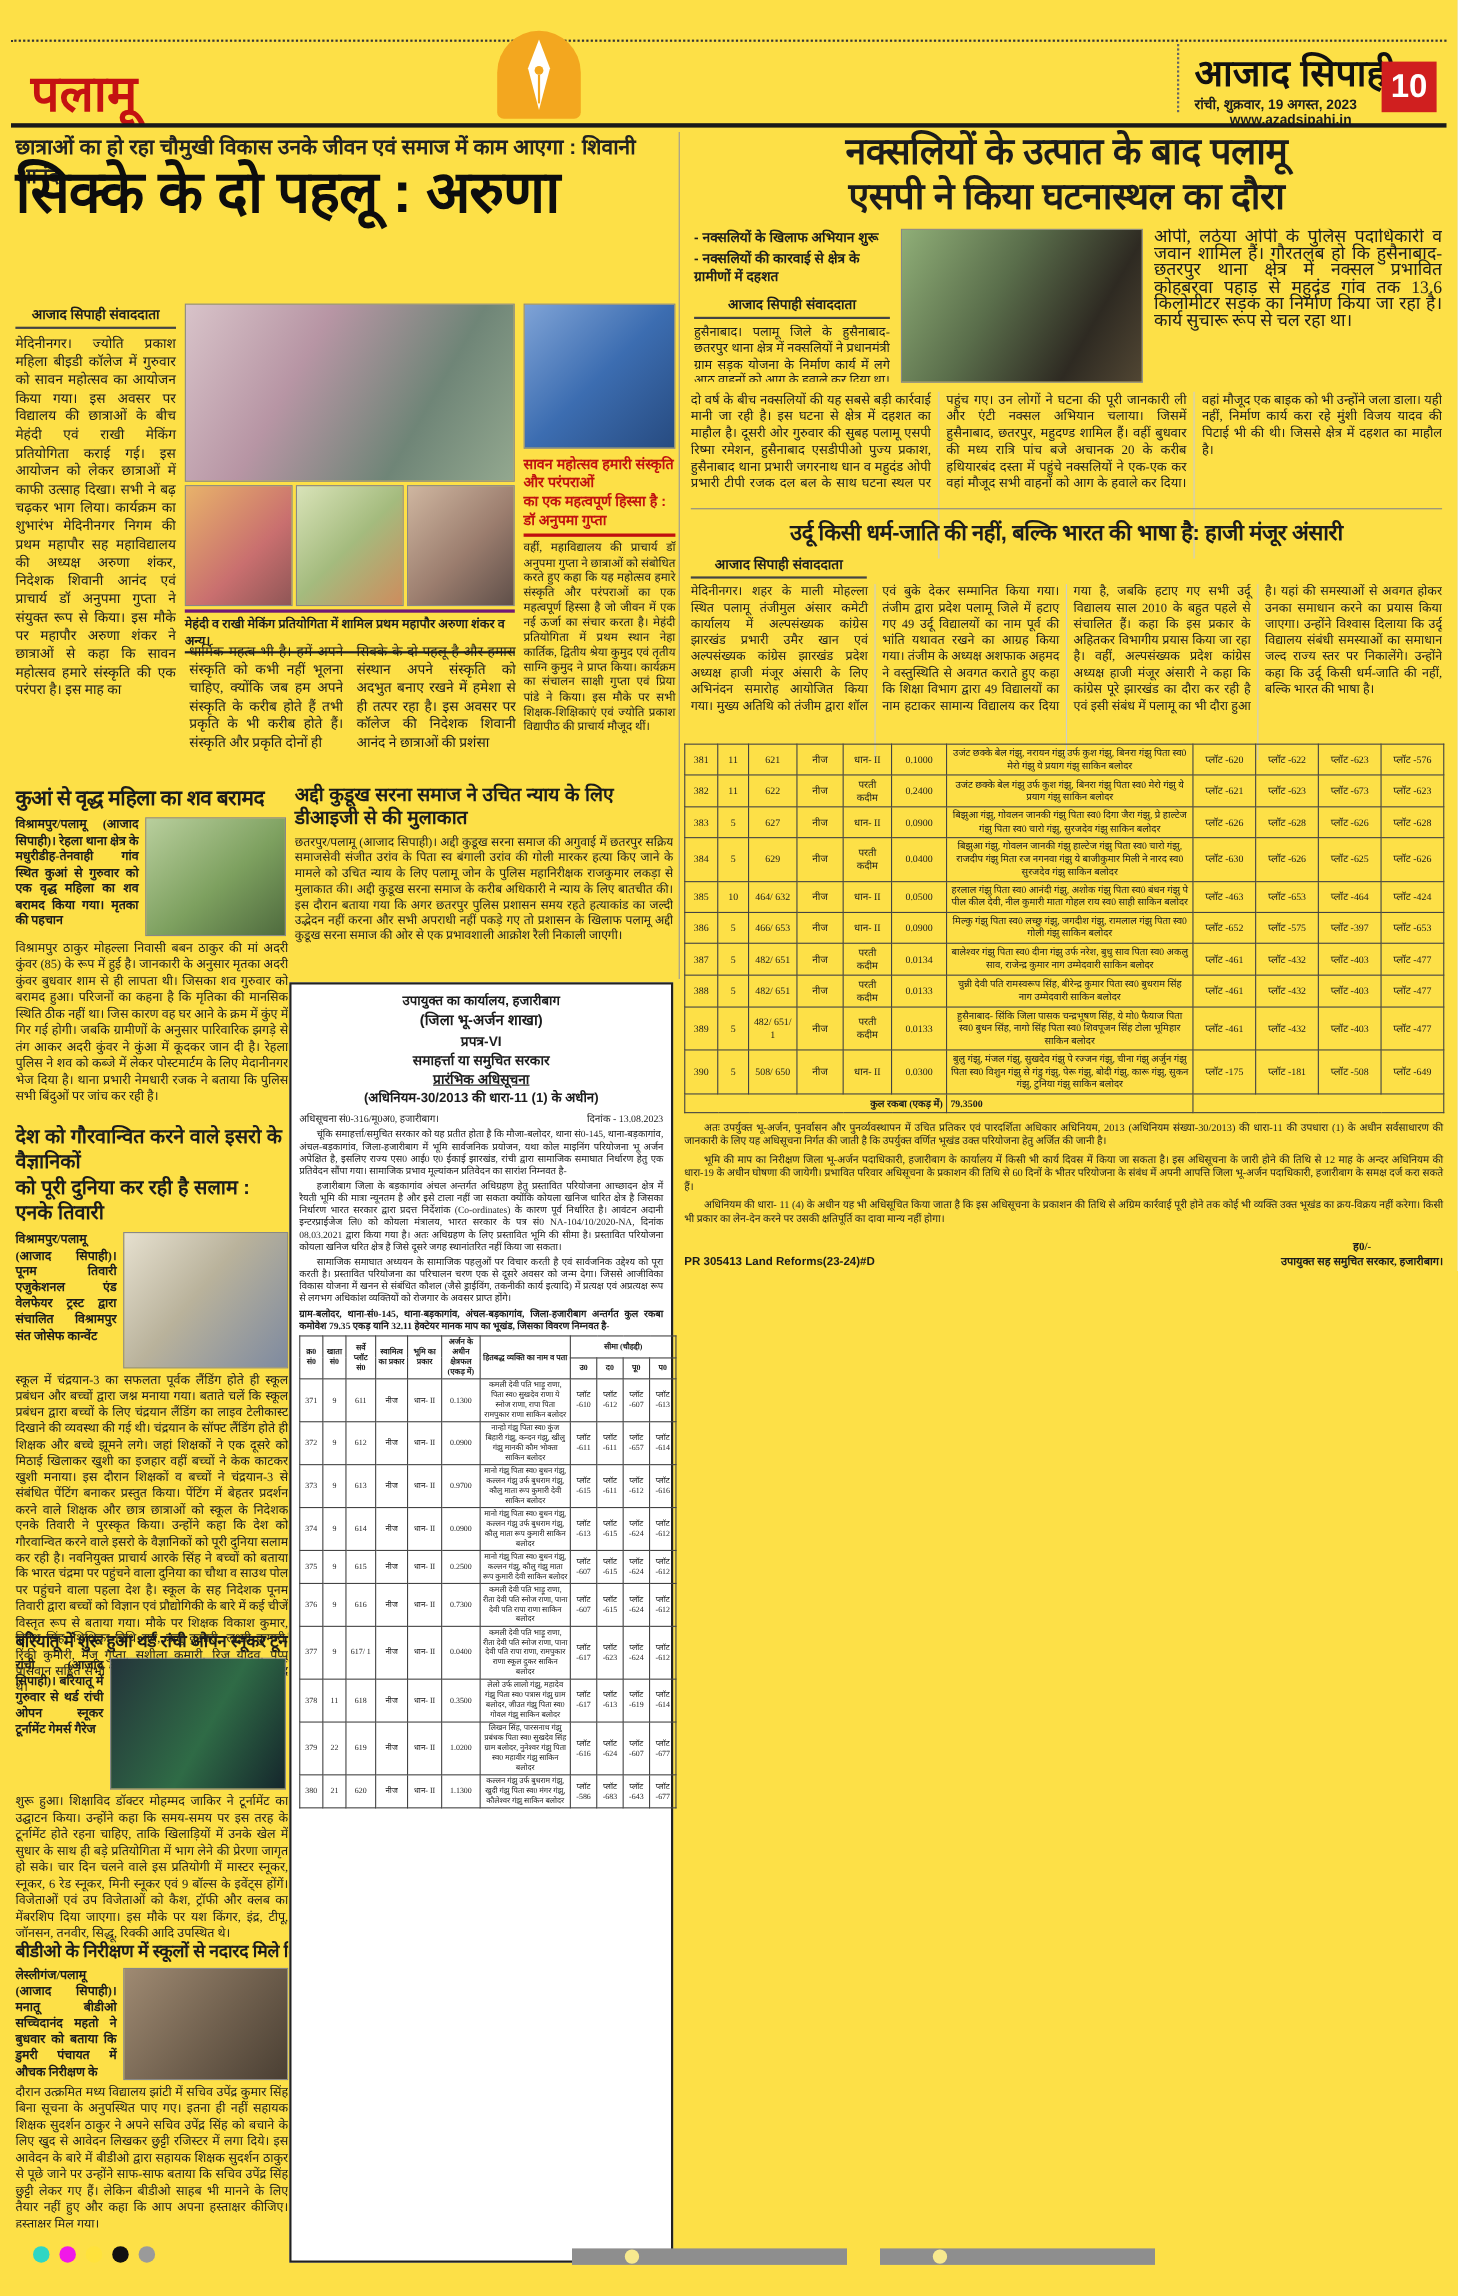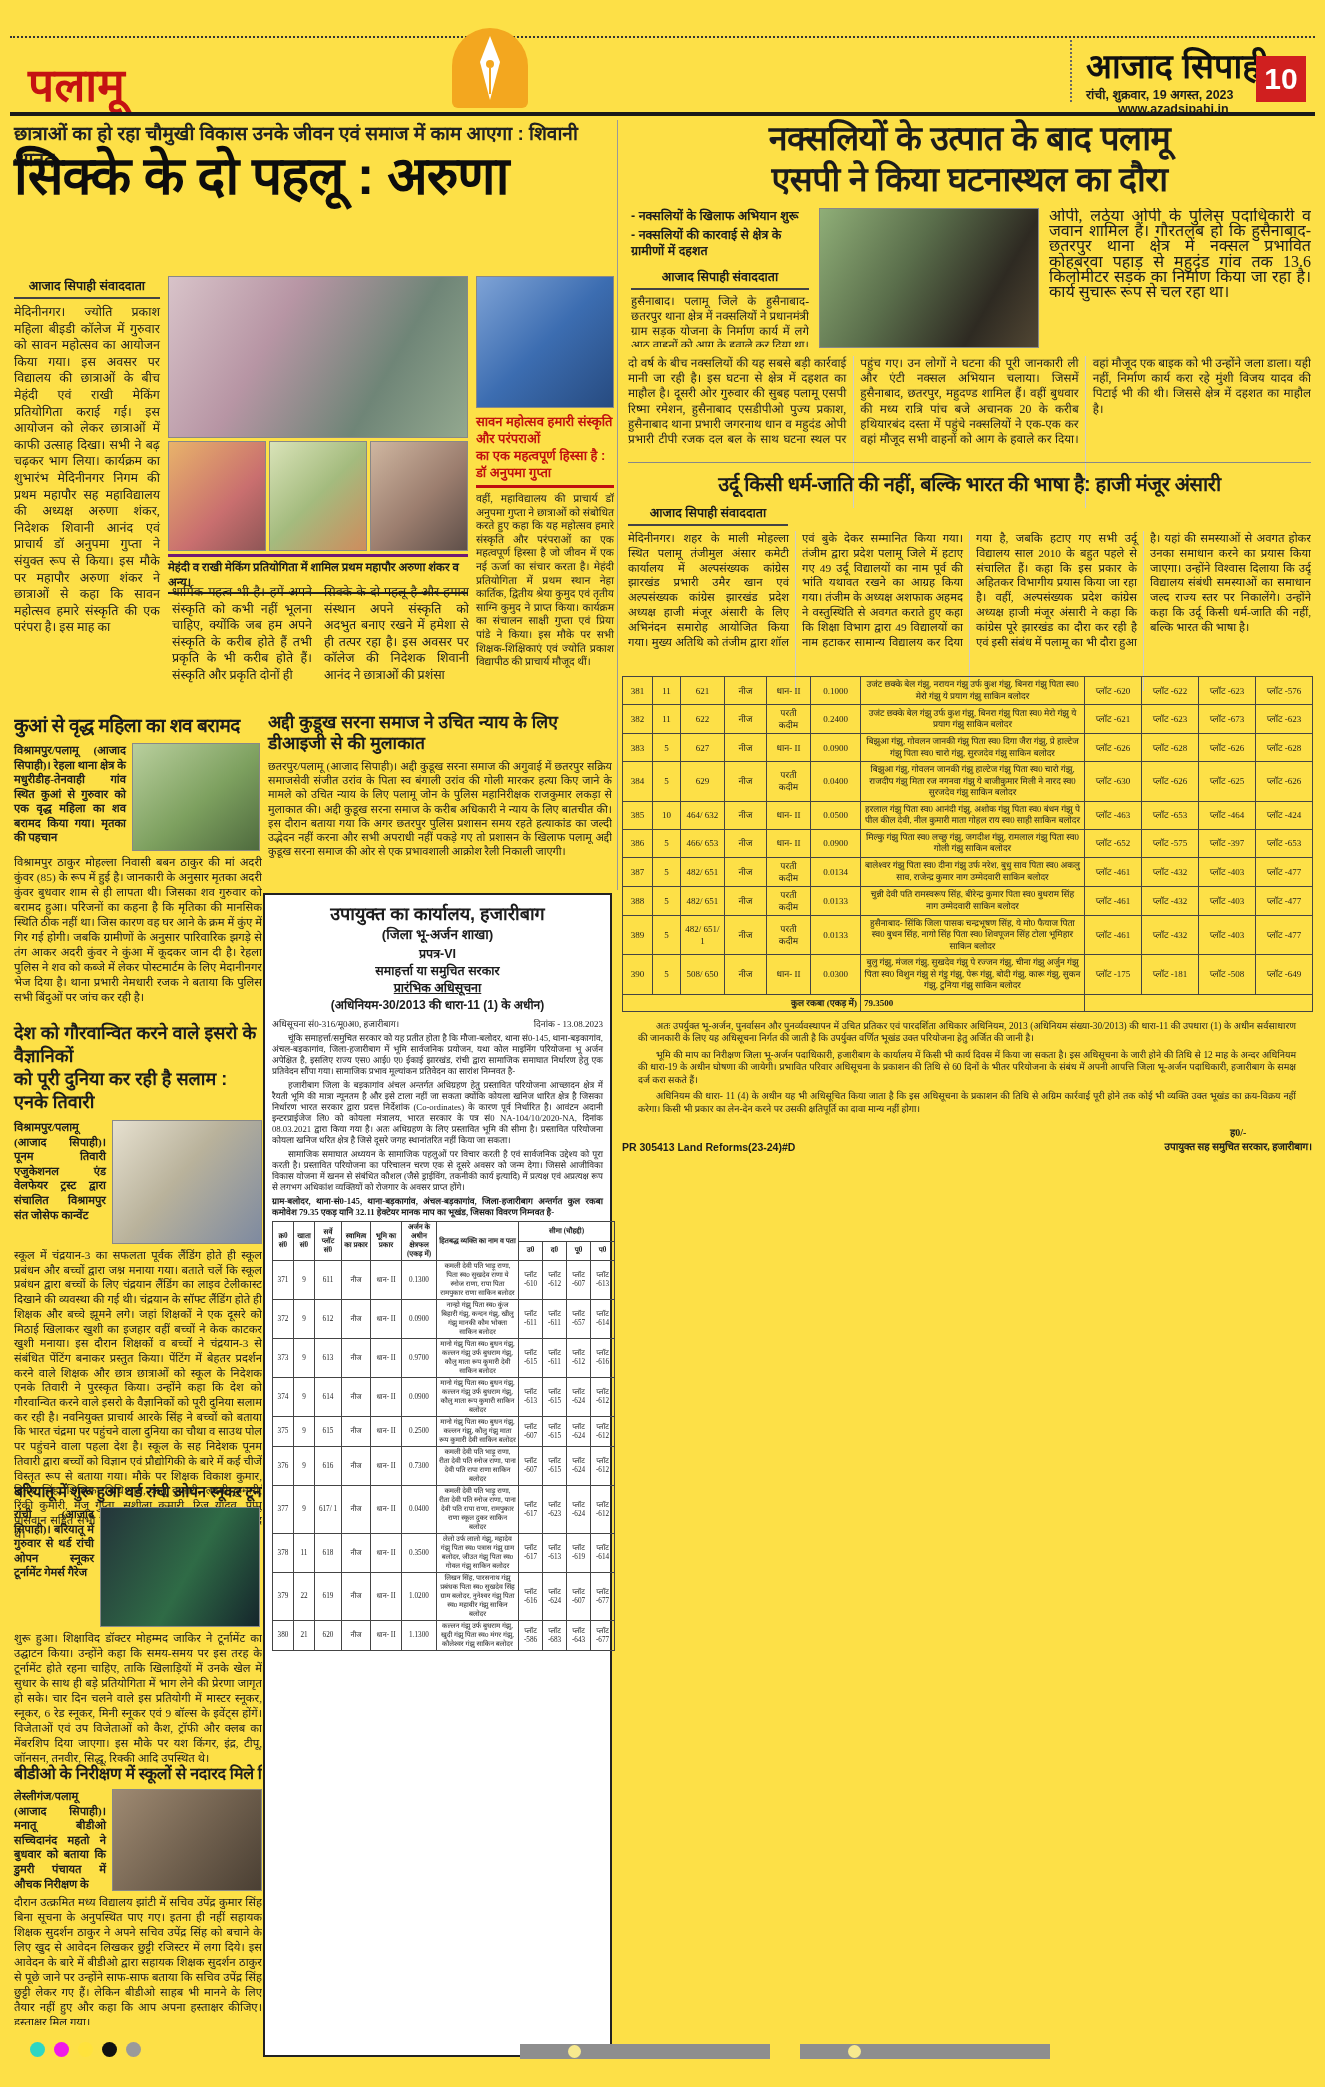--- a/index.html
+++ b/index.html
@@ -22,21 +22,21 @@
   
   table.nt{border-collapse:collapse;width:100%;table-layout:fixed;}
   table.nt th,table.nt td{border:1px solid #444;padding:1px 2px;vertical-align:middle;
       font-size:7.2px;line-height:9px;text-align:center;word-wrap:break-word;}
   table.nt td.nm{text-align:center;font-size:7px;line-height:9px;}
   table.ntR th,table.ntR td{font-size:9px;line-height:12px;padding:2px 3px;}
   table.ntR td.nm{font-size:8.8px;line-height:11.5px;}
   .legal{font-size:8.7px;line-height:11px;}
   .legal p{margin:0 0 3px;text-indent:16px;}
   .legalR{font-size:9.4px;line-height:12.5px;}
-  .legalR p{margin:0 16px 4px;text-indent:18px;}
+  .legalR p{margin:0 0 4px;text-indent:18px;}
   .dot{border-radius:50%;display:inline-block;}
 </style>
 </head>
 <body>
 
 <div id="page">
 
   <div class="abs" style="left:10px;top:36px;width:1305px;border-top:2px dotted #333;"></div>
   <div class="abs sans x red" style="left:28px;top:52px;font-size:46px;color:#c41212;">पलामू</div>
 
@@ -155,21 +155,21 @@
   </div>
   <div class="abs" style="left:628px;top:462px;width:683px;border-top:1px solid #888;"></div>
 
   <div class="abs" style="left:628px;top:470px;width:683px;">
     <div class="sans x c clip" style="font-size:20px;white-space:nowrap;letter-spacing:-0.4px;">उर्दू किसी धर्म-जाति की नहीं, बल्कि भारत की भाषा है: हाजी मंजूर अंसारी</div>
     <div class="byline" style="width:160px;margin-top:6px;">आजाद सिपाही संवाददाता</div>
     <div class="j clip" style="font-size:11.4px;line-height:14.8px;column-count:4;column-gap:13px;column-rule:1px solid #ccc;height:160px;">मेदिनीनगर। शहर के माली मोहल्ला स्थित पलामू तंजीमुल अंसार कमेटी कार्यालय में अल्पसंख्यक कांग्रेस झारखंड प्रभारी उमैर खान एवं अल्पसंख्यक कांग्रेस झारखंड प्रदेश अध्यक्ष हाजी मंजूर अंसारी के लिए अभिनंदन समारोह आयोजित किया गया। मुख्य अतिथि को तंजीम द्वारा शॉल एवं बुके देकर सम्मानित किया गया। तंजीम द्वारा प्रदेश पलामू जिले में हटाए गए 49 उर्दू विद्यालयों का नाम पूर्व की भांति यथावत रखने का आग्रह किया गया। तंजीम के अध्यक्ष अशफाक अहमद ने वस्तुस्थिति से अवगत कराते हुए कहा कि शिक्षा विभाग द्वारा 49 विद्यालयों का नाम हटाकर सामान्य विद्यालय कर दिया गया है, जबकि हटाए गए सभी उर्दू विद्यालय साल 2010 के बहुत पहले से संचालित हैं। कहा कि इस प्रकार के अहितकर विभागीय प्रयास किया जा रहा है। वहीं, अल्पसंख्यक प्रदेश कांग्रेस अध्यक्ष हाजी मंजूर अंसारी ने कहा कि कांग्रेस पूरे झारखंड का दौरा कर रही है एवं इसी संबंध में पलामू का भी दौरा हुआ है। यहां की समस्याओं से अवगत होकर उनका समाधान करने का प्रयास किया जाएगा। उन्होंने विश्वास दिलाया कि उर्दू विद्यालय संबंधी समस्याओं का समाधान जल्द राज्य स्तर पर निकालेंगे। उन्होंने कहा कि उर्दू किसी धर्म-जाति की नहीं, बल्कि भारत की भाषा है।</div>
   </div>
 
   <div class="abs" style="left:263px;top:893px;width:349px;height:1164px;border:2px solid #222;padding:6px 7px;box-sizing:border-box;background:#fff;">
-    <div class="sans x c" style="font-size:18px;">उपायुक्त का कार्यालय, हजारीबाग</div>
+    <div class="sans x c" style="font-size:12px;">उपायुक्त का कार्यालय, हजारीबाग</div>
     <div class="sans x c" style="font-size:13.5px;">(जिला भू-अर्जन शाखा)</div>
     <div class="sans b c" style="font-size:12.5px;margin-top:2px;">प्रपत्र-VI</div>
     <div class="sans b c" style="font-size:12.5px;">समाहर्त्ता या समुचित सरकार</div>
     <div class="sans b c" style="font-size:12.5px;text-decoration:underline;">प्रारंभिक अधिसूचना</div>
     <div class="sans b c" style="font-size:12px;margin-bottom:4px;">(अधिनियम-30/2013 की धारा-11 (1) के अधीन)</div>
     <div style="display:flex;justify-content:space-between;font-size:9px;margin-bottom:3px;">
       <span>अधिसूचना सं0-316/मू0अ0, हजारीबाग।</span>
       <span>दिनांक - 13.08.2023</span>
     </div>
     <div class="legal j">

